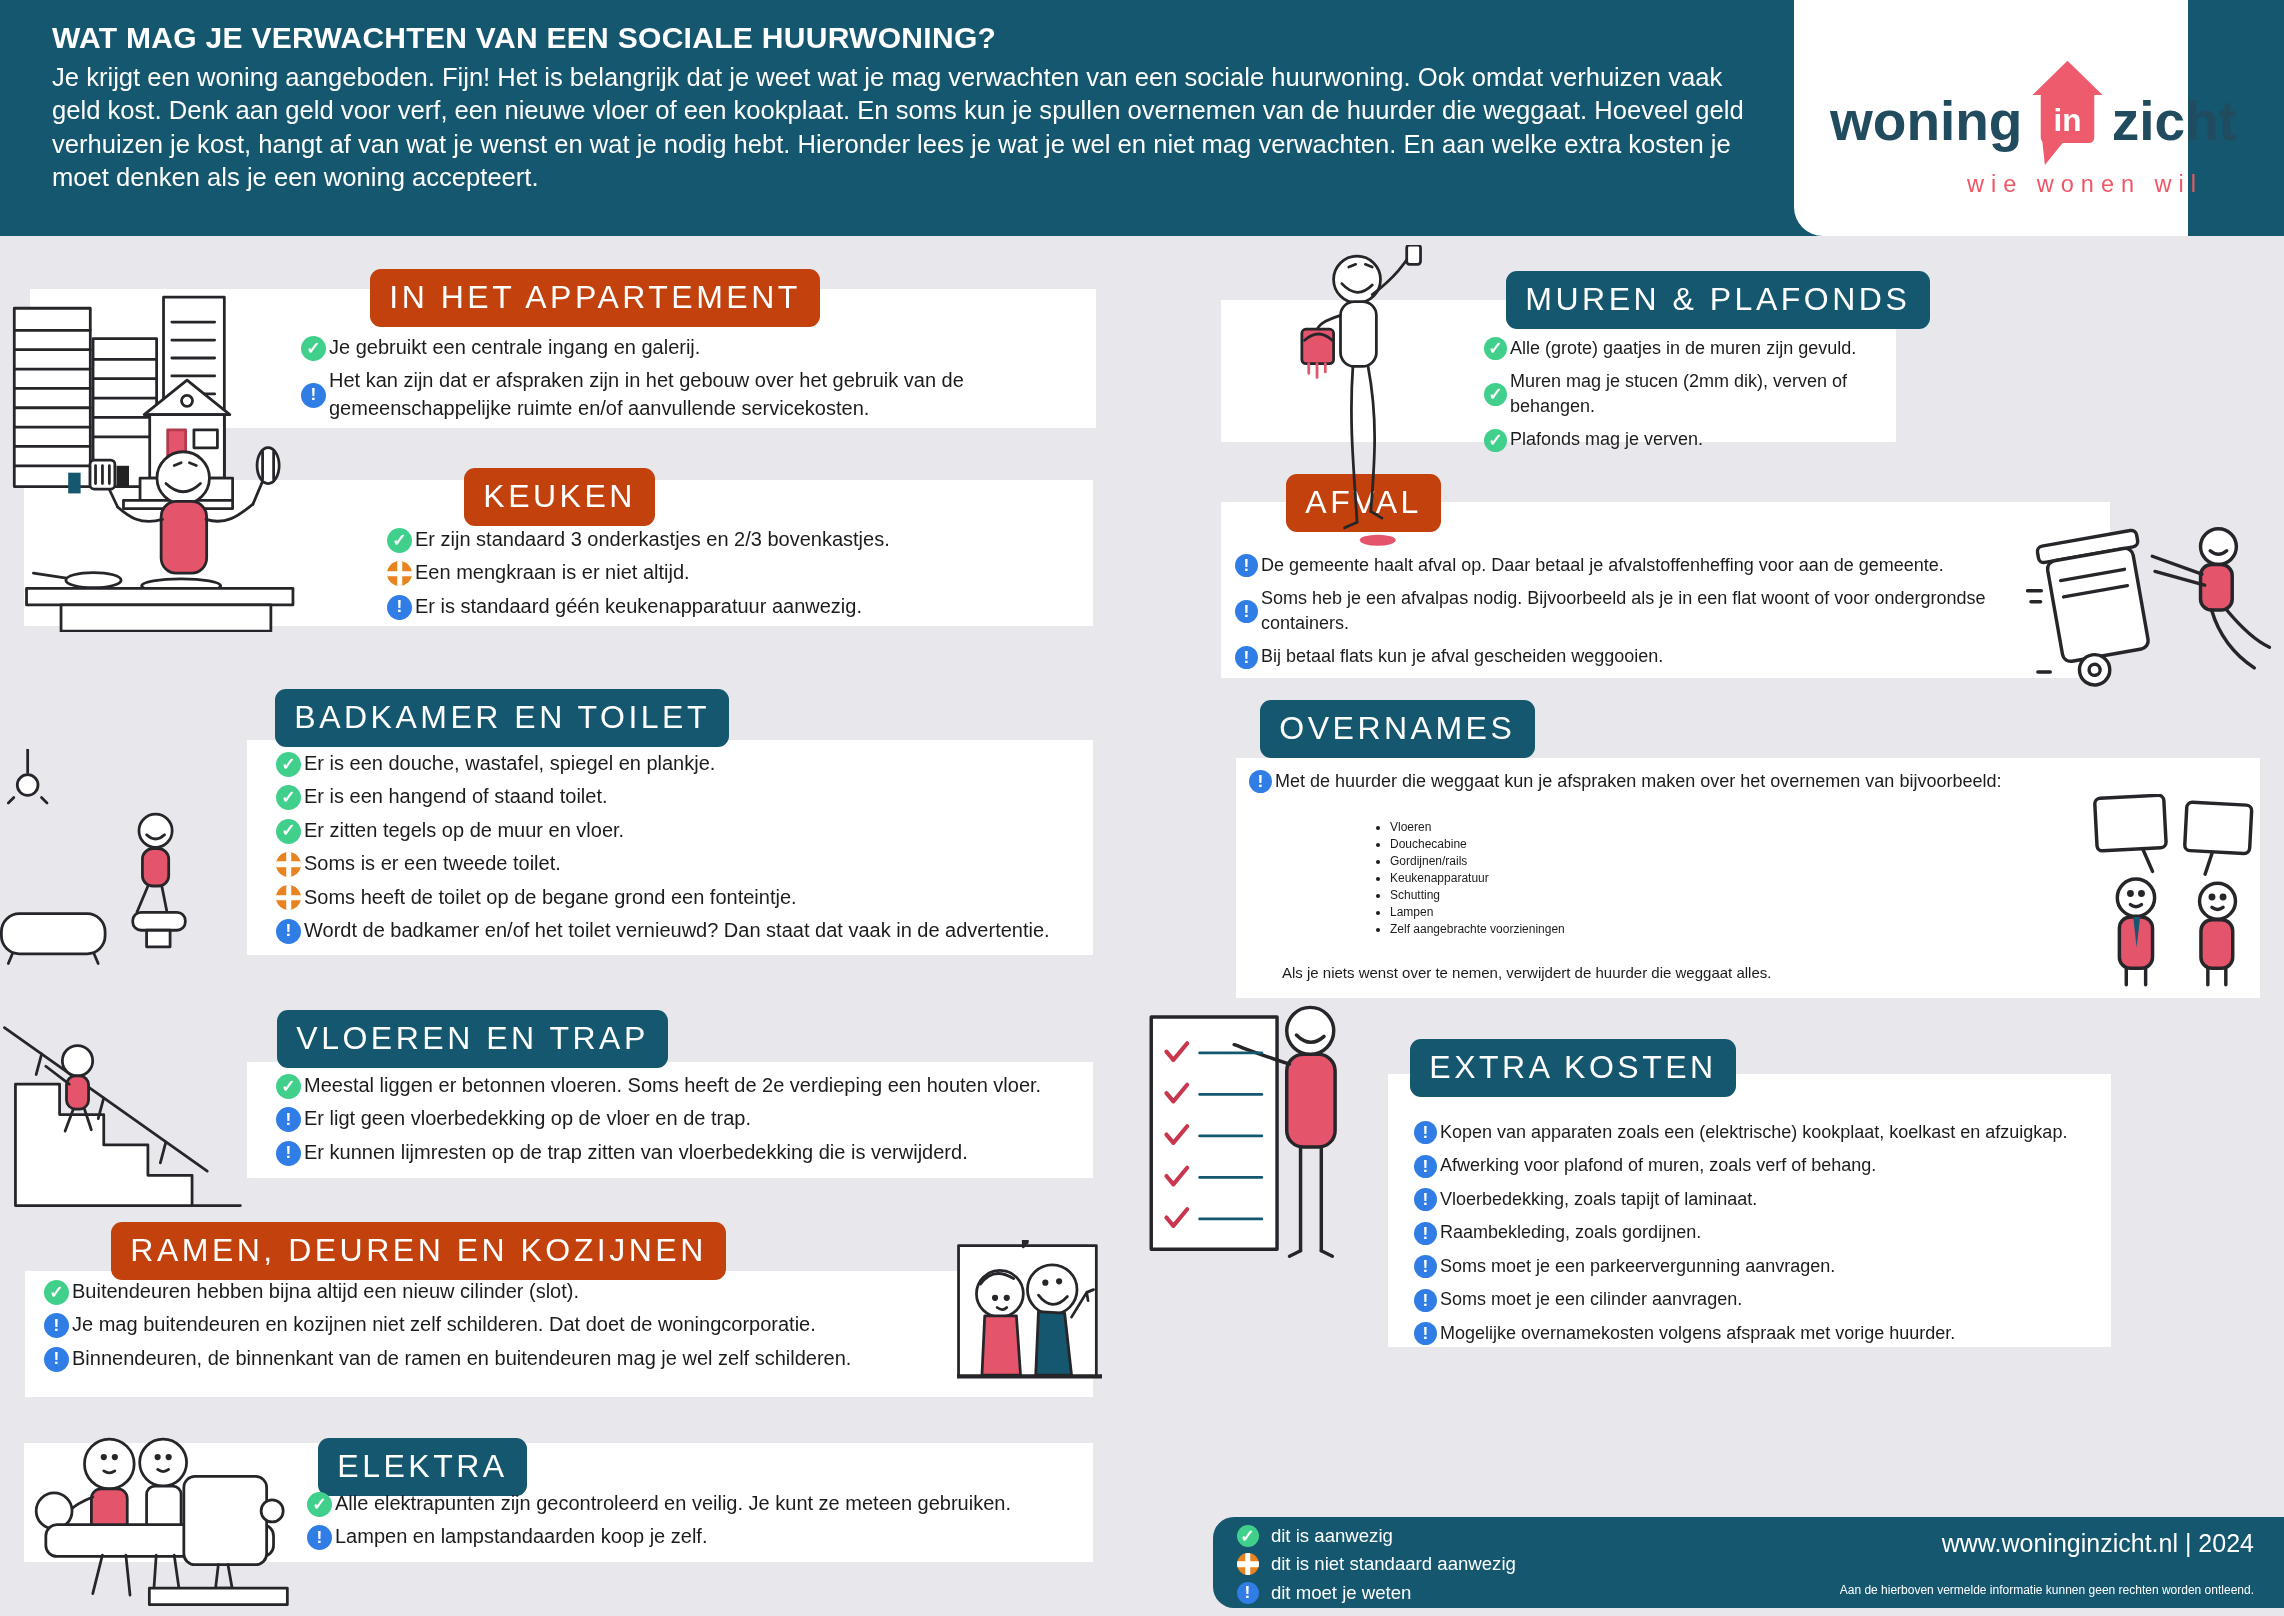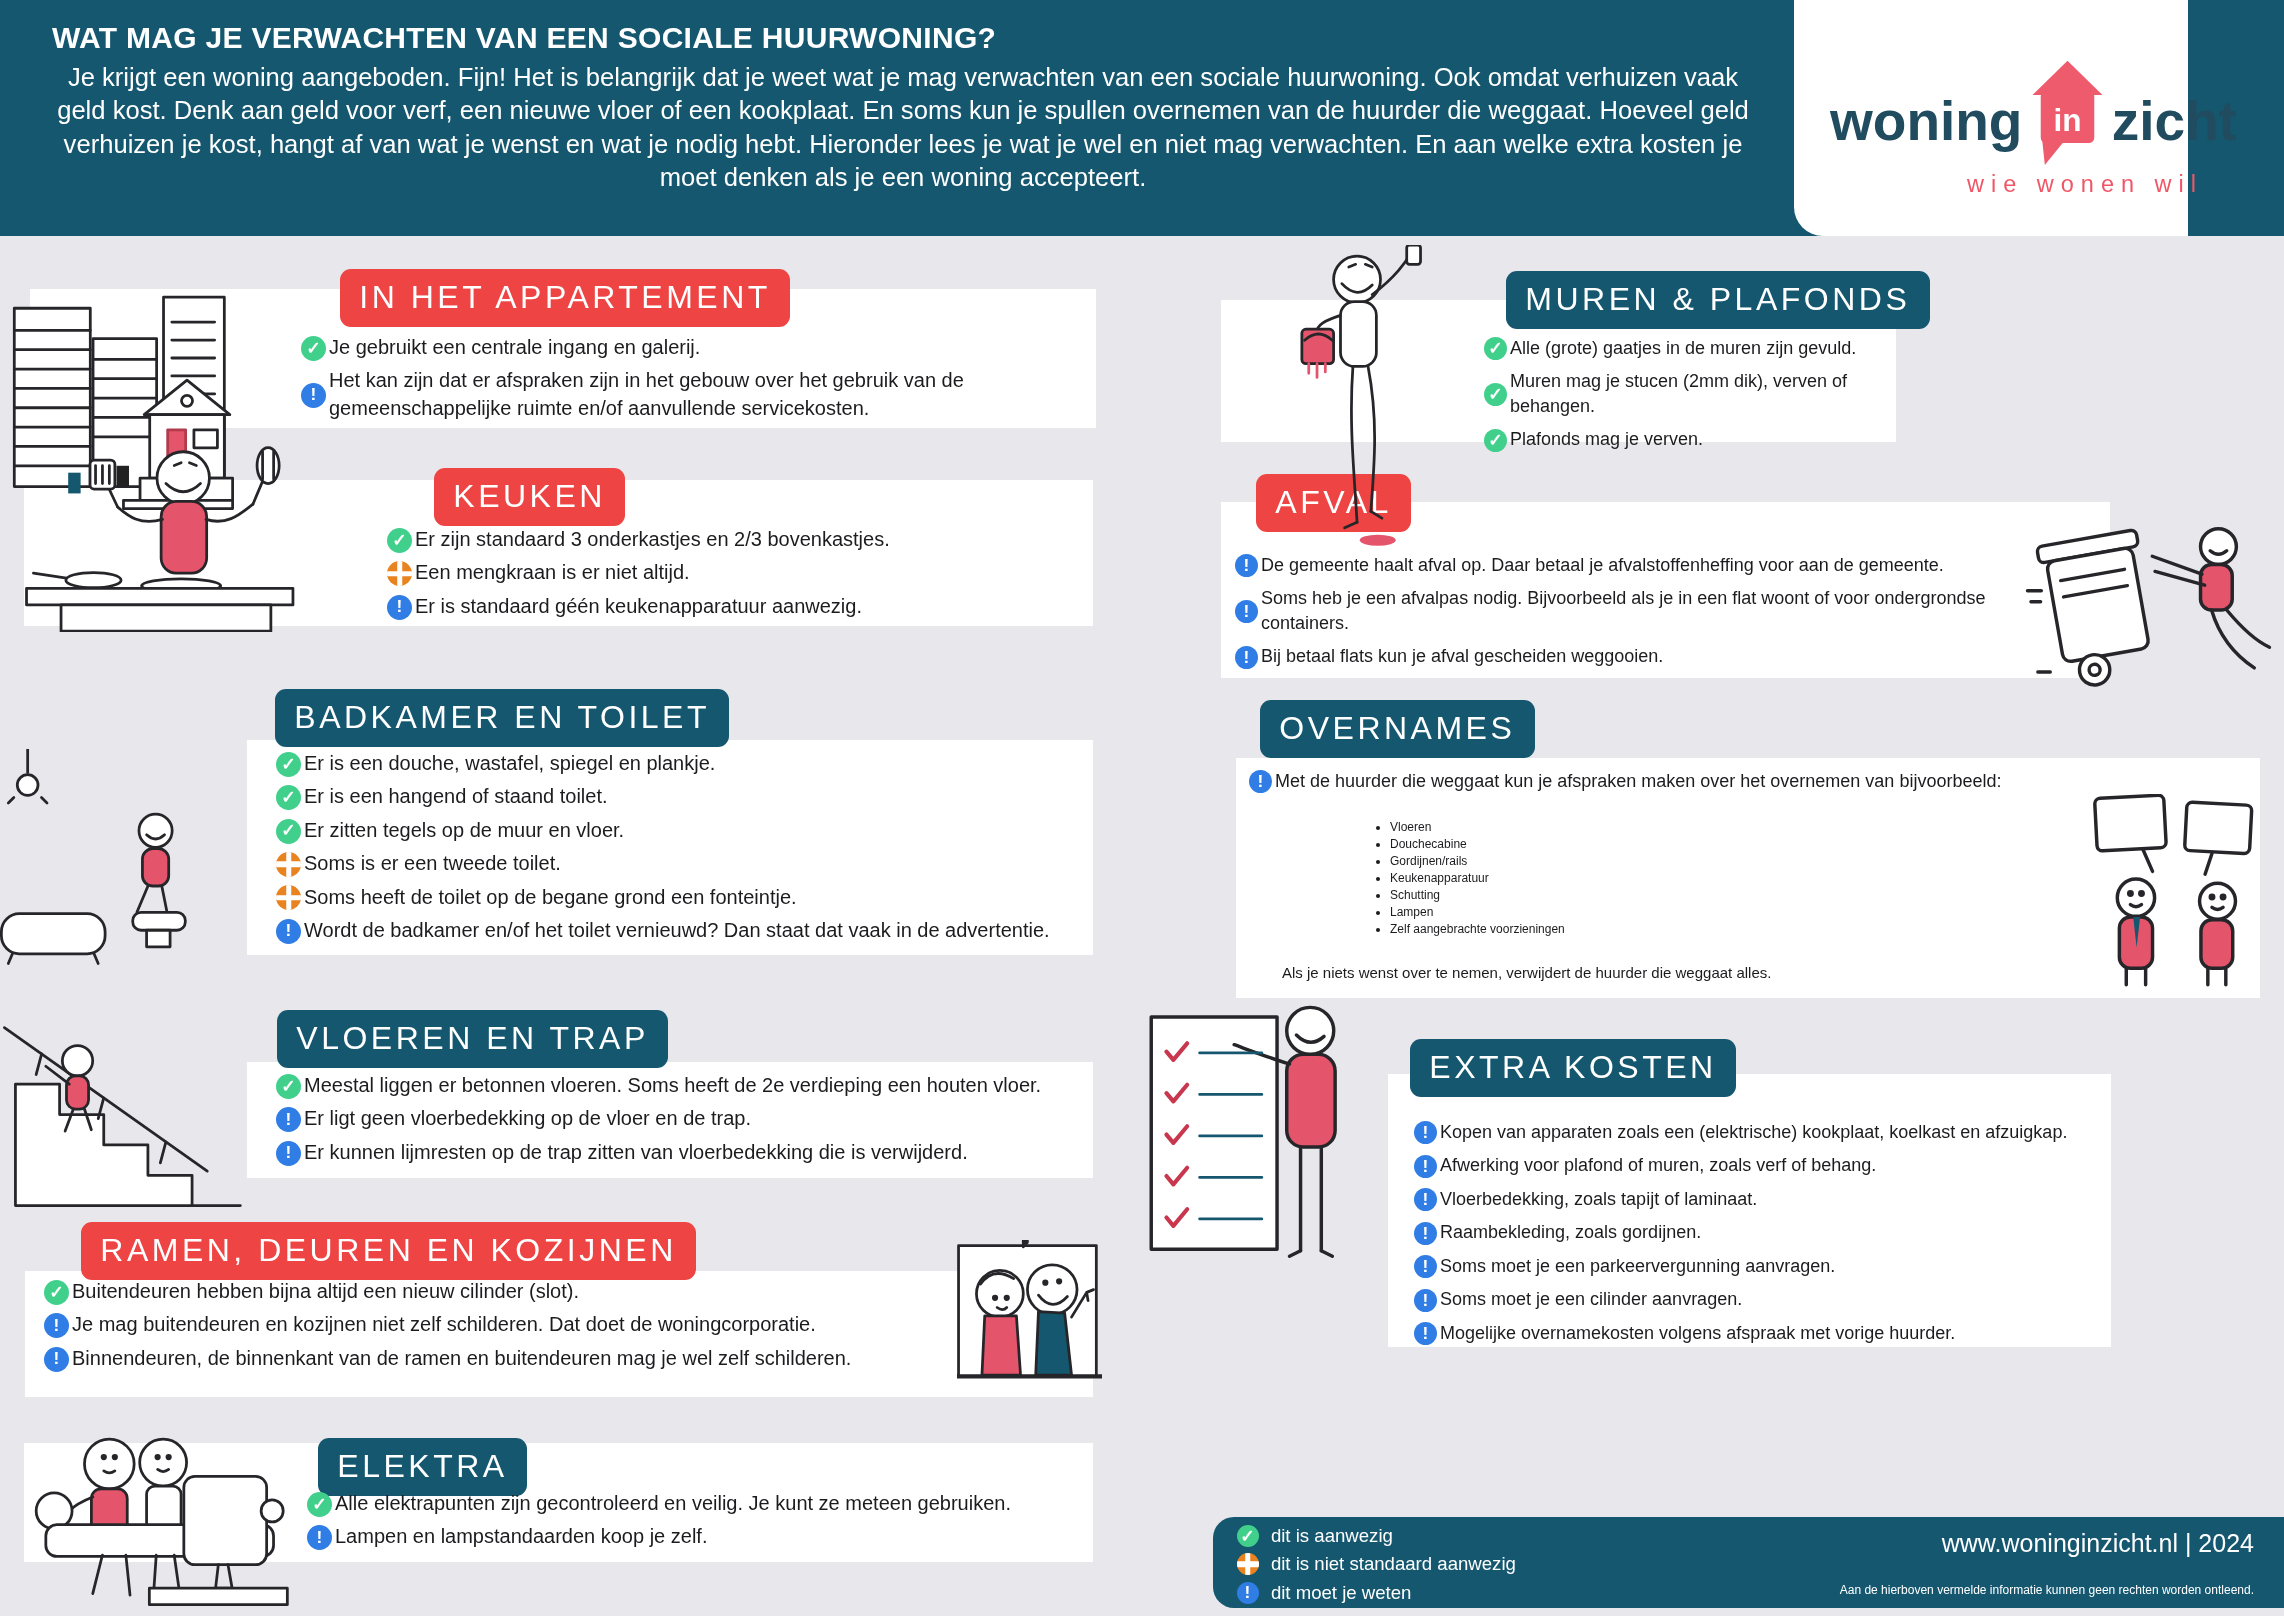--- a/index.html
+++ b/index.html
@@ -1,37 +1,37 @@
 <!DOCTYPE html>
 <html style="font-size:11px"><head>
 <meta charset="utf-8">
 <style>
   html,body{margin:0;padding:0;background:#e8e7ec;}
   .page{position:relative;width:2284px;height:1616px;background:#e8e7ec;overflow:hidden;
         font-family:"Liberation Sans",sans-serif;color:#1c1c1f;}
 
   
-  .header-band{position:absolute;left:0;top:0;width:2284px;height:236px;background:#14576f;text-align:center;}
+  .header-band{position:absolute;left:0;top:0;width:2284px;height:236px;background:#14576f;}
   .page-title{position:absolute;left:52px;top:21px;margin:0;font-size:30px;font-weight:bold;
               color:#fff;letter-spacing:0.3px;}
   .intro-text{position:absolute;left:52px;top:61px;width:1702px;margin:0;font-size:25.6px;
               line-height:1.3;color:#fff;}
   .logo-card{position:absolute;left:1794px;top:0;width:394px;height:236px;background:#fff;
              border-bottom-left-radius:29px;}
   .logo-row{position:absolute;left:36px;top:66px;display:flex;align-items:center;
             font-size:55px;font-weight:bold;color:#214b5e;}
   .logo-house{margin:0 4.1px;transform:translateY(-9.7px);}
   .logo-tagline{position:absolute;left:173px;top:171px;color:#ef5767;font-size:23.5px;
                 letter-spacing:7px;white-space:nowrap;}
 
   
   .card{position:absolute;background:#fff;}
   .badge{position:absolute;color:#fff;font-size:32px;letter-spacing:3.5px;padding:10.4px 19.3px;
          border-radius:11px;white-space:nowrap;font-weight:400;}
-  .b-red{background:#ef4444;}
+  .b-red{background:#c2410c;margin-left:30px;}
   .b-teal{background:#14576f;}
 
   
   .items{position:absolute;}
   .item{display:flex;align-items:center;gap:3px;margin-bottom:6.2px;font-size:20px;line-height:1.36;}
   .items.right .item{font-size:18px;margin-bottom:9px;}
   .ic{width:25px;height:25px;border-radius:50%;flex:none;position:relative;margin-top:1.4px;
       display:flex;align-items:center;justify-content:center;color:#fff;font-weight:bold;overflow:hidden;}
   .items.right .ic{width:23px;height:23px;}
   .ic-check{background:#41d08c;}

